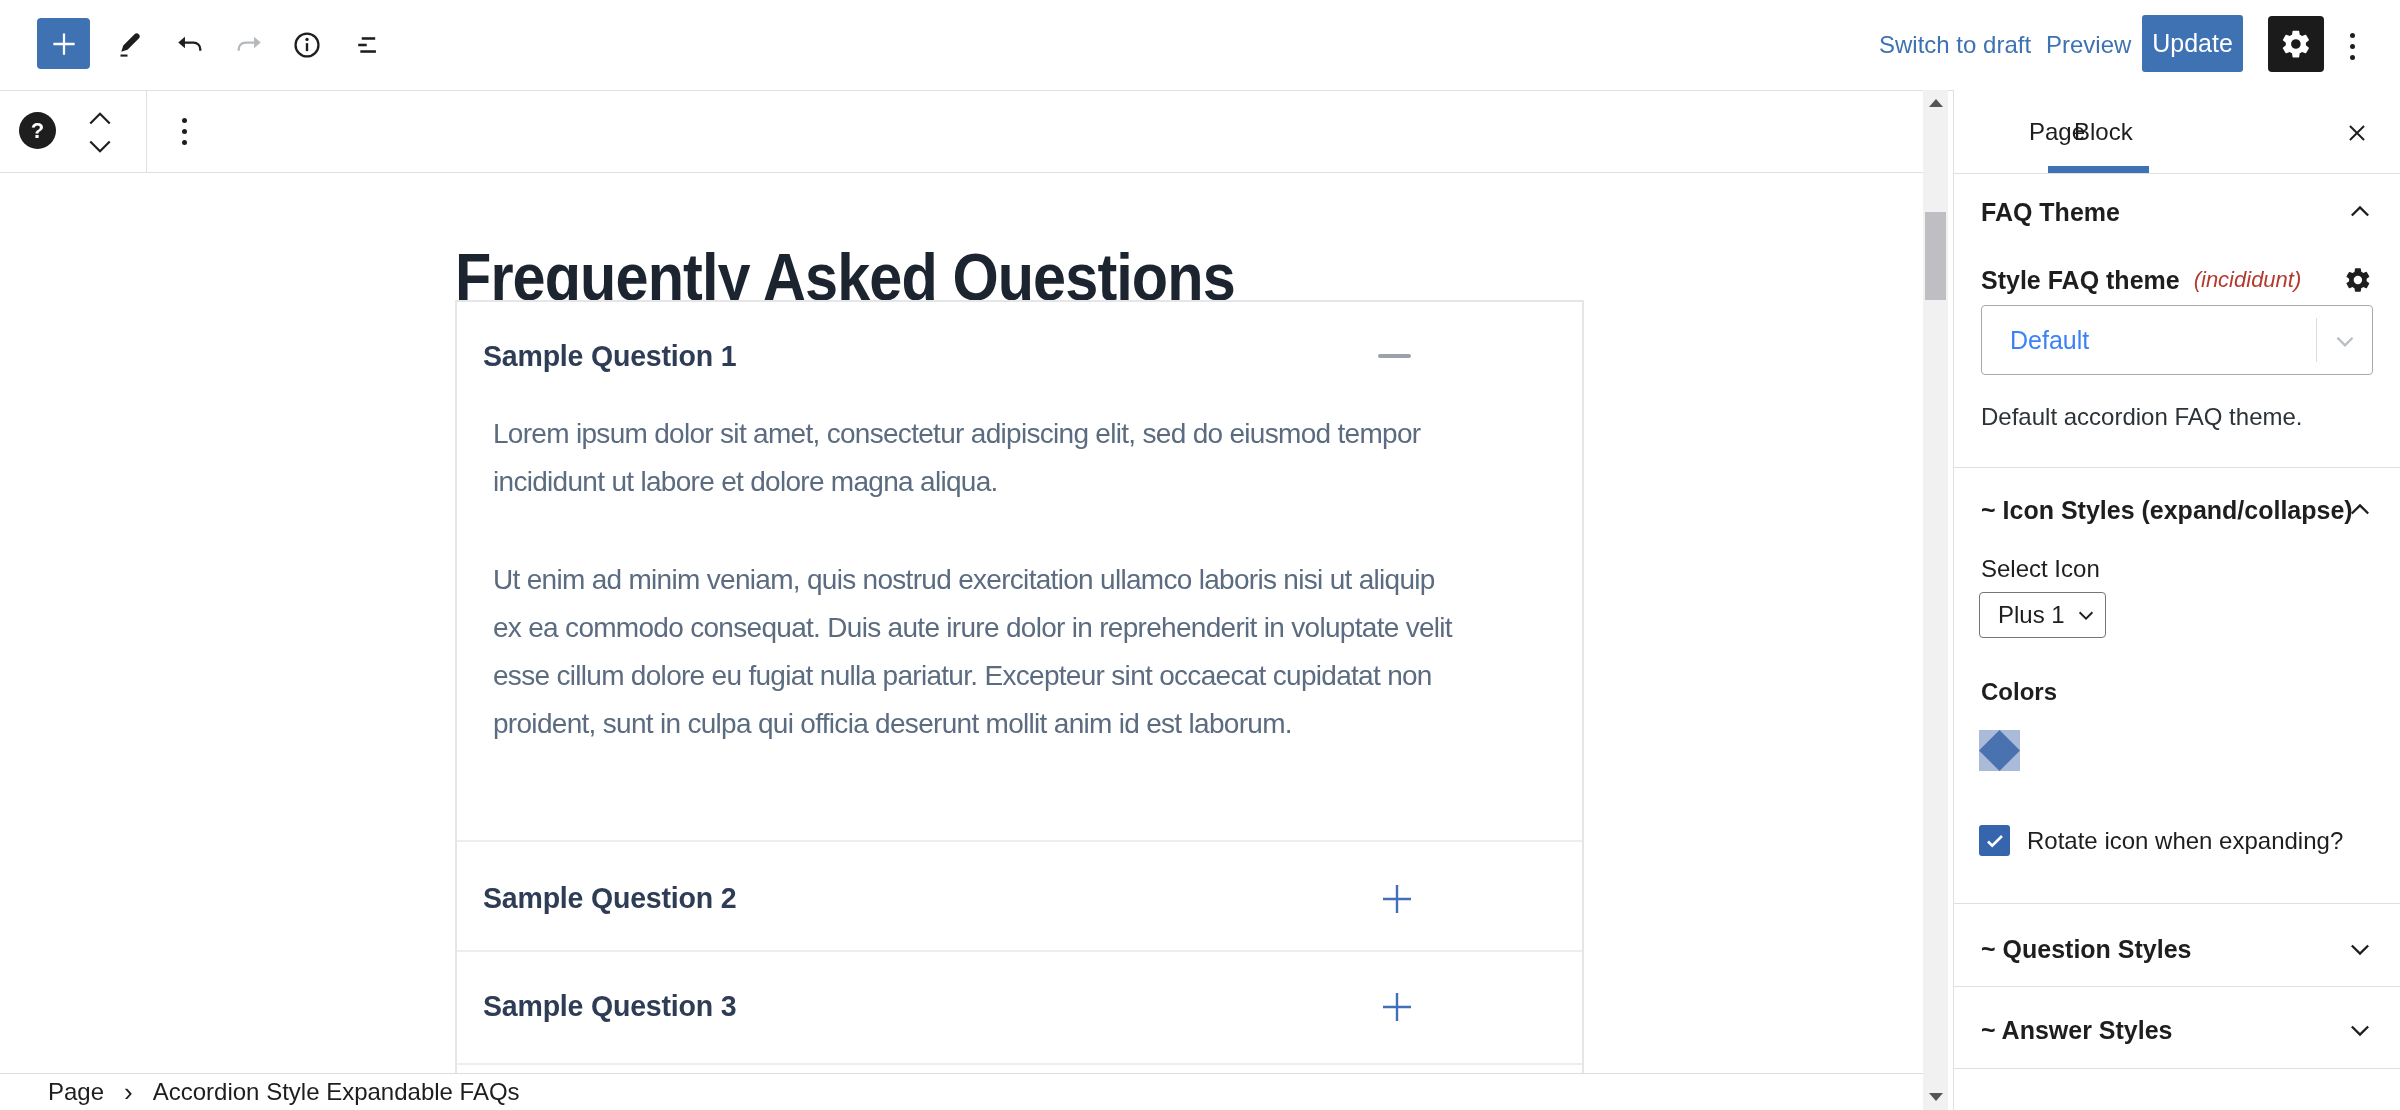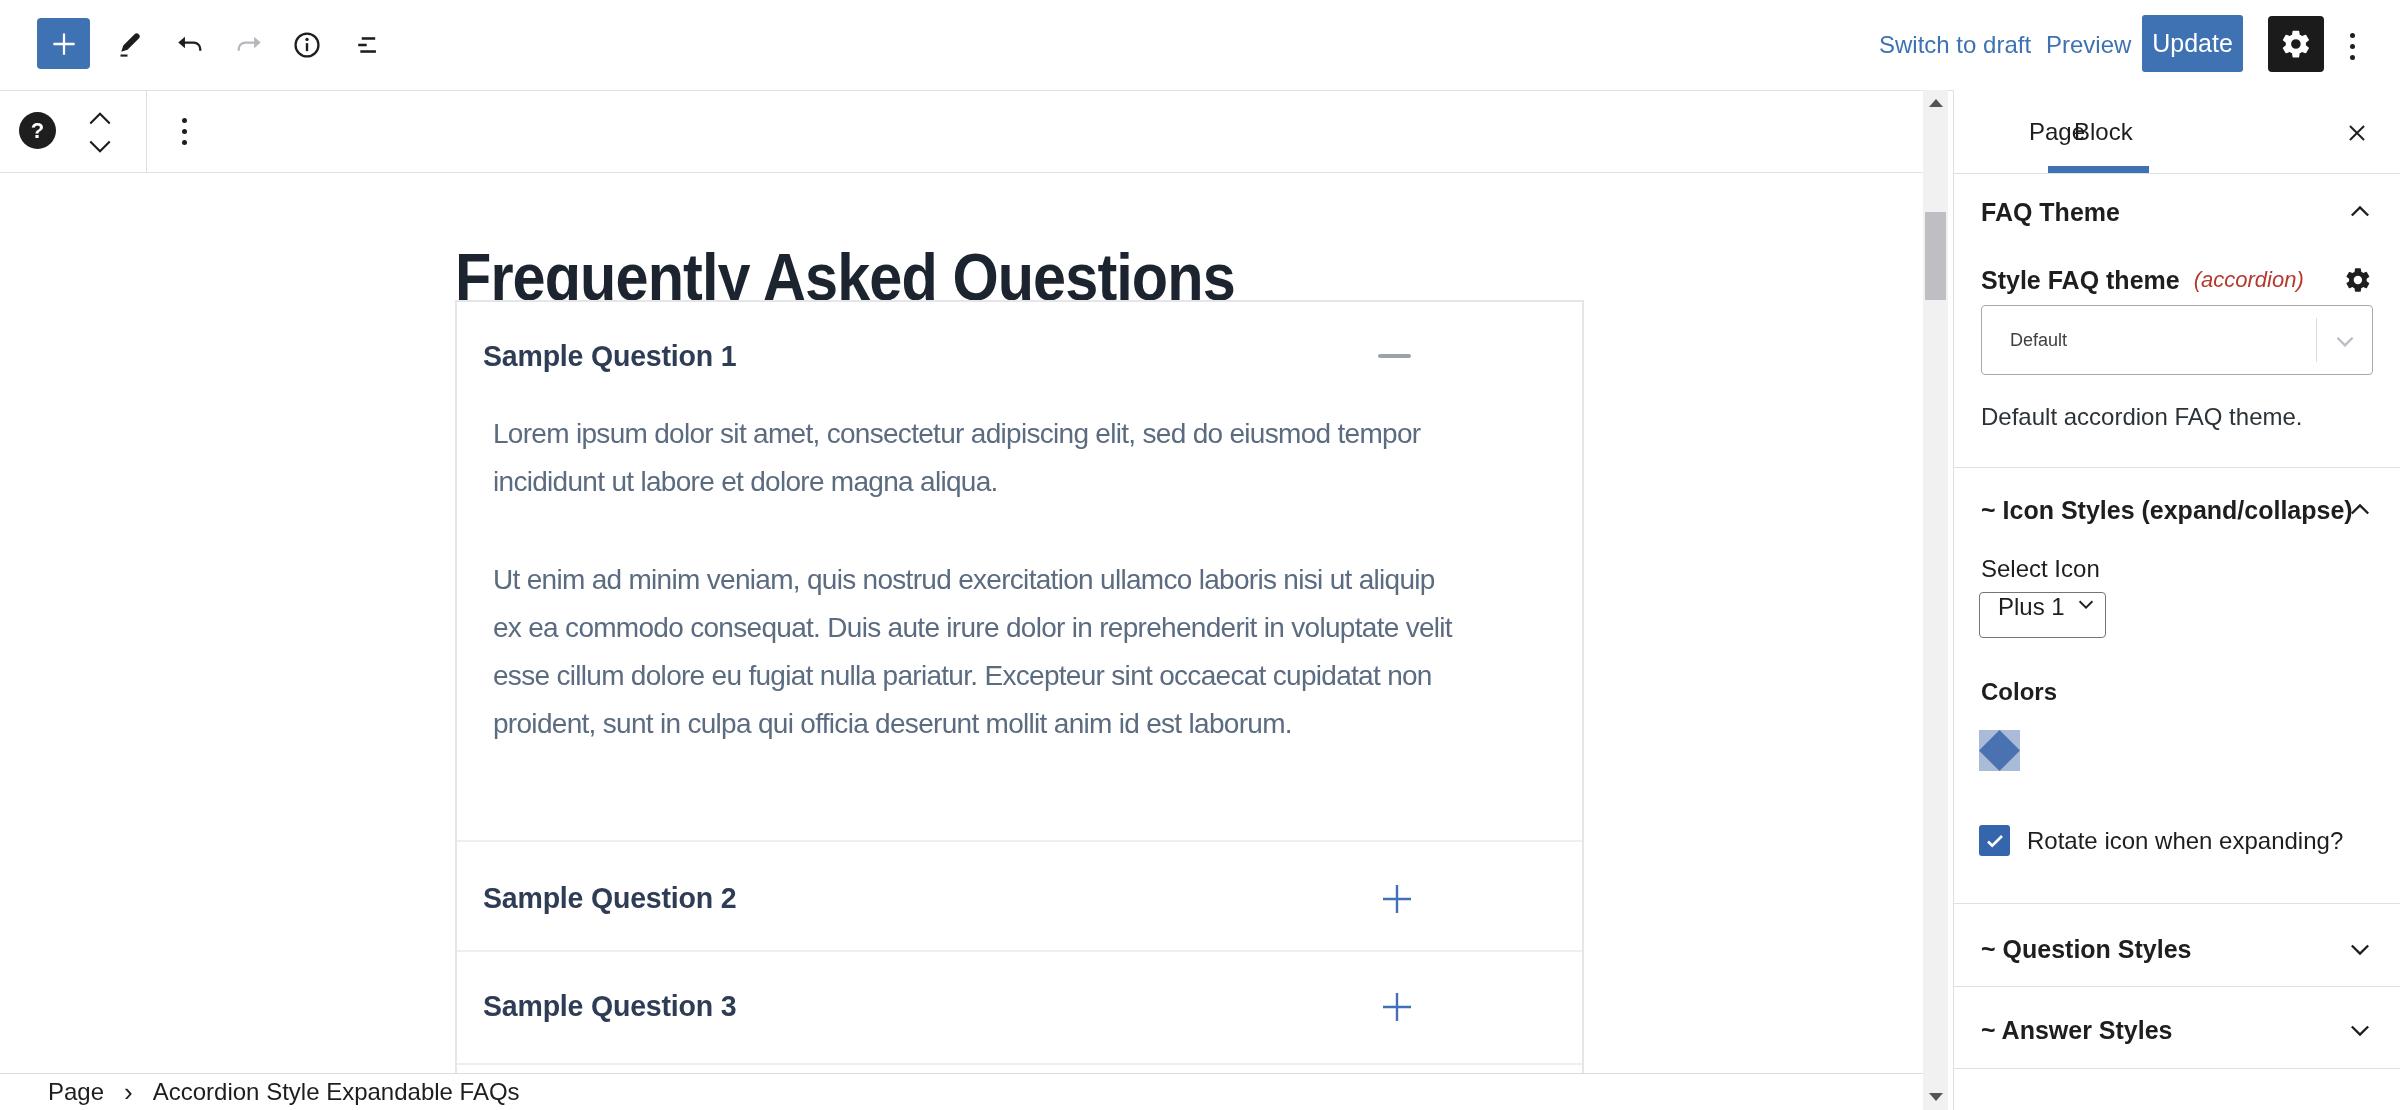--- a/index.html
+++ b/index.html
@@ -57,25 +57,25 @@
   .sb-tab{position:absolute;top:0;height:83px;display:flex;align-items:center;font-size:24px;color:#1e1e1e;cursor:pointer;}
   .tab-underline{position:absolute;left:94px;top:76px;width:101px;height:7px;background:#3e72b2;}
   .sb-close{position:absolute;left:388px;top:28px;width:30px;height:30px;display:flex;align-items:center;justify-content:center;cursor:pointer;}
   .panel-title{position:absolute;left:27px;font-size:25px;font-weight:700;color:#1e1e1e;cursor:pointer;}
   .panel-chevron{position:absolute;left:392px;width:28px;height:28px;cursor:pointer;}
   .sb-divider{position:absolute;left:0;width:100%;height:1px;background:#e0e0e0;}
   .sb-label{position:absolute;left:27px;font-size:24px;color:#1e1e1e;}
   .customized{font-size:22px;font-style:italic;color:#b43a2e;font-weight:400;margin-left:14px;}
   .combo{position:absolute;left:27px;top:215px;width:392px;height:70px;border:1px solid #a7aaad;border-radius:4px;
          box-sizing:border-box;display:flex;align-items:center;cursor:pointer;background:#fff;}
-  .combo-value{margin-left:28px;font-size:18px;color:#404040;}
+  .combo-value{margin-left:28px;font-size:25px;color:#3b82f6;}
   .combo-sep{position:absolute;right:55px;top:12px;bottom:12px;width:1px;background:#dcdcde;}
   .combo-chev{position:absolute;right:14px;top:22px;}
   .mini-select{position:absolute;left:25px;top:502px;width:127px;height:46px;border:1px solid #757575;border-radius:4px;
-               box-sizing:border-box;display:flex;cursor:pointer;background:#fff;}
+               box-sizing:border-box;display:flex;align-items:center;cursor:pointer;background:#fff;}
   .mini-select .val{margin-left:18px;font-size:24px;color:#1e1e1e;}
   .swatch{position:absolute;left:25px;top:640px;width:41px;height:41px;background:#a9bbd8;cursor:pointer;}
   .swatch .diamond{position:absolute;left:6px;top:6px;width:29px;height:29px;background:#4a72b0;transform:rotate(45deg);}
   .checkbox{position:absolute;left:25px;top:735px;width:31px;height:31px;background:#3565ad;border-radius:3px;
             display:flex;align-items:center;justify-content:center;cursor:pointer;}
 
   
   .breadcrumb{position:absolute;left:0;top:1073px;width:1923px;height:37px;background:#fff;border-top:1px solid #dddddd;
               display:flex;align-items:center;padding-left:48px;box-sizing:border-box;font-size:24px;z-index:6;}
   .crumb{color:#1e1e1e;cursor:pointer;}
@@ -214,21 +214,21 @@
       </div>
     </div>
 
     <div class="panel-title" style="top:108px">FAQ Theme</div>
     <svg class="panel-chevron" style="top:108px" viewBox="0 0 24 24">
       <path fill="none" stroke="#1e1e1e" stroke-width="2" d="M5 15l7-7 7 7"></path>
     </svg>
 
     <div class="abs" style="left:27px;top:172px;right:28px;height:36px;display:flex;align-items:center;">
       <span style="font-size:25px;font-weight:700;">Style FAQ theme</span>
-      <span class="customized">(accordion)</span>
+      <span class="customized">(incididunt)</span>
       <svg style="margin-left:auto" width="28" height="28" viewBox="0 0 24 24" fill="#1e1e1e">
         <path d="M19.4 13c.04-.33.06-.66.06-1s-.02-.67-.06-1l2.1-1.65a.5.5 0 0 0 .12-.64l-2-3.46a.5.5 0 0 0-.6-.22l-2.5 1a7.3 7.3 0 0 0-1.73-1l-.38-2.65A.5.5 0 0 0 13.9 2h-4a.5.5 0 0 0-.5.42l-.37 2.65c-.63.26-1.2.6-1.74 1l-2.49-1a.5.5 0 0 0-.61.22l-2 3.46c-.13.22-.07.5.12.64L4.4 11c-.04.33-.07.66-.07 1s.03.67.07 1l-2.1 1.65a.5.5 0 0 0-.12.64l2 3.46c.12.22.38.3.6.22l2.5-1c.54.4 1.11.74 1.74 1l.37 2.65c.04.24.25.42.5.42h4c.25 0 .46-.18.5-.42l.37-2.65a7.3 7.3 0 0 0 1.73-1l2.5 1c.23.09.48 0 .6-.22l2-3.46a.5.5 0 0 0-.12-.64L19.4 13zm-7.5 2.6a3.6 3.6 0 1 1 0-7.2 3.6 3.6 0 0 1 0 7.2z"></path>
       </svg>
     </div>
 
     <div class="combo">
       <span class="combo-value">Default</span>
       <span class="combo-sep"></span>
       <svg class="combo-chev" width="26" height="26" viewBox="0 0 24 24">
         <path fill="none" stroke="#b9bec4" stroke-width="2.2" d="M5 9l7 7 7-7"></path>

